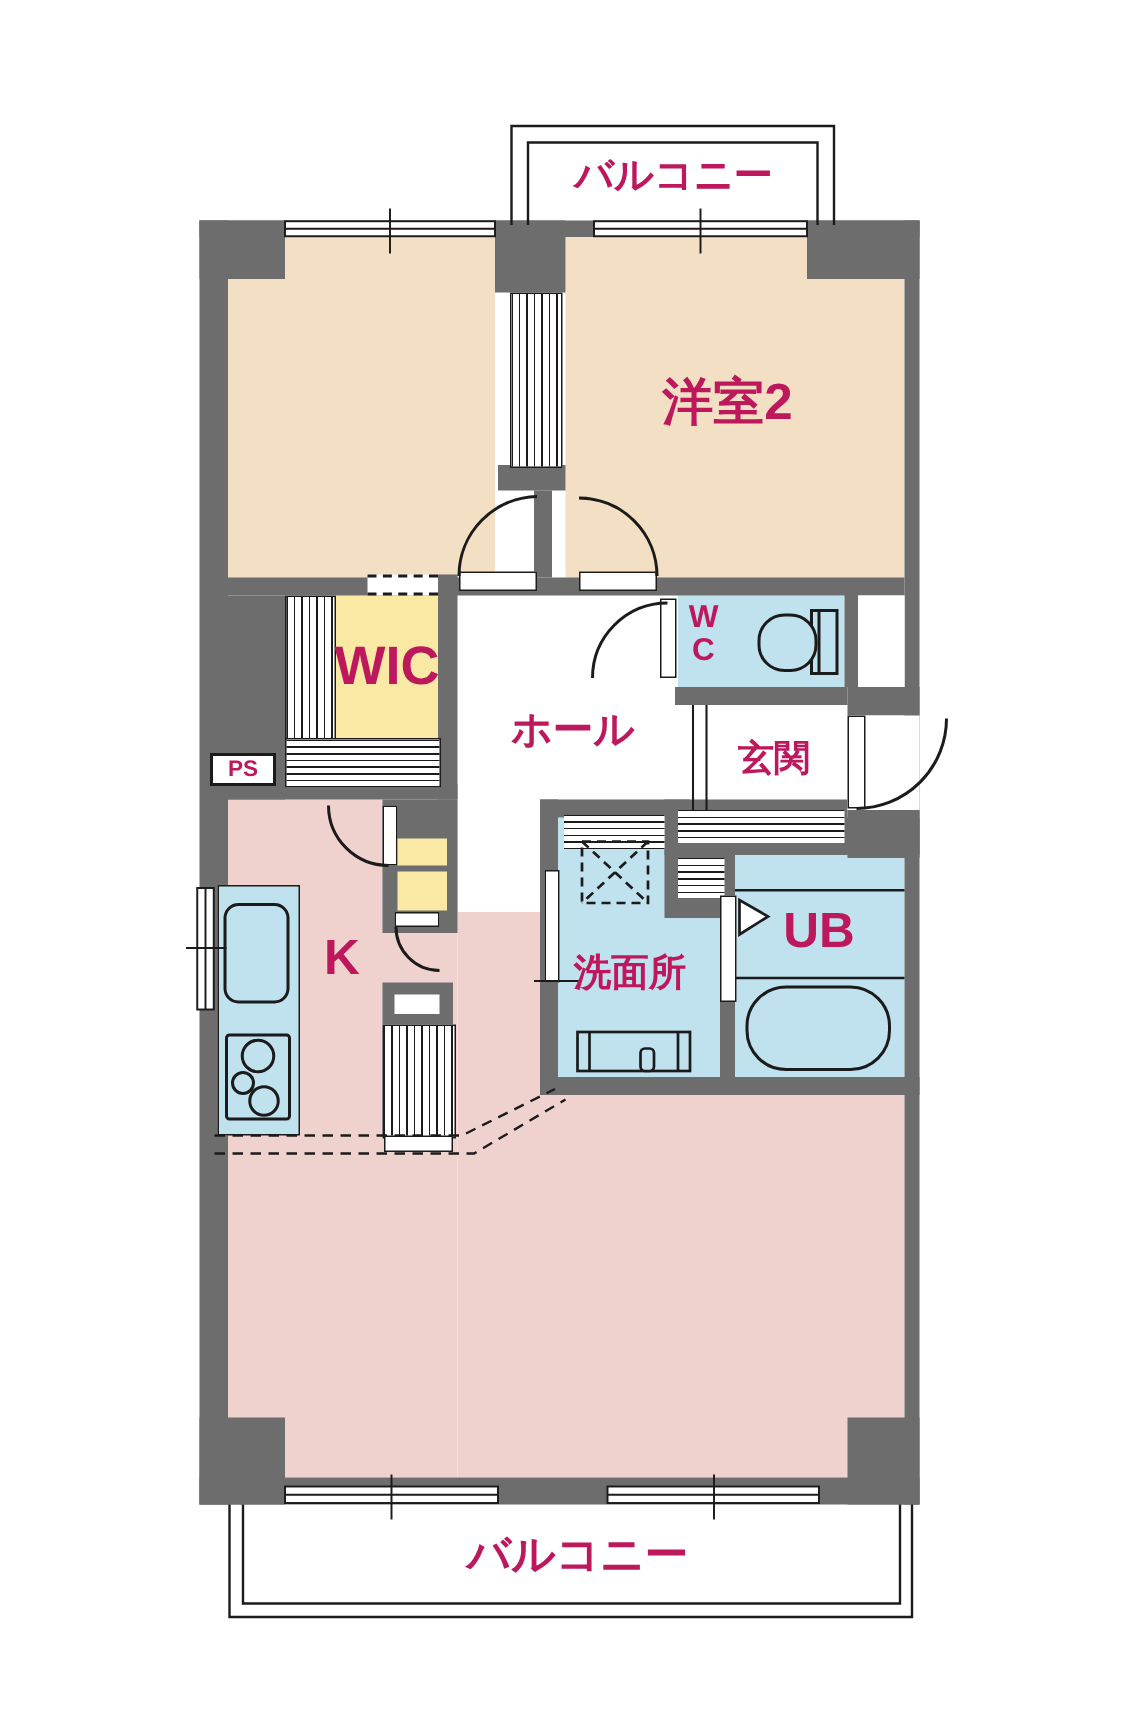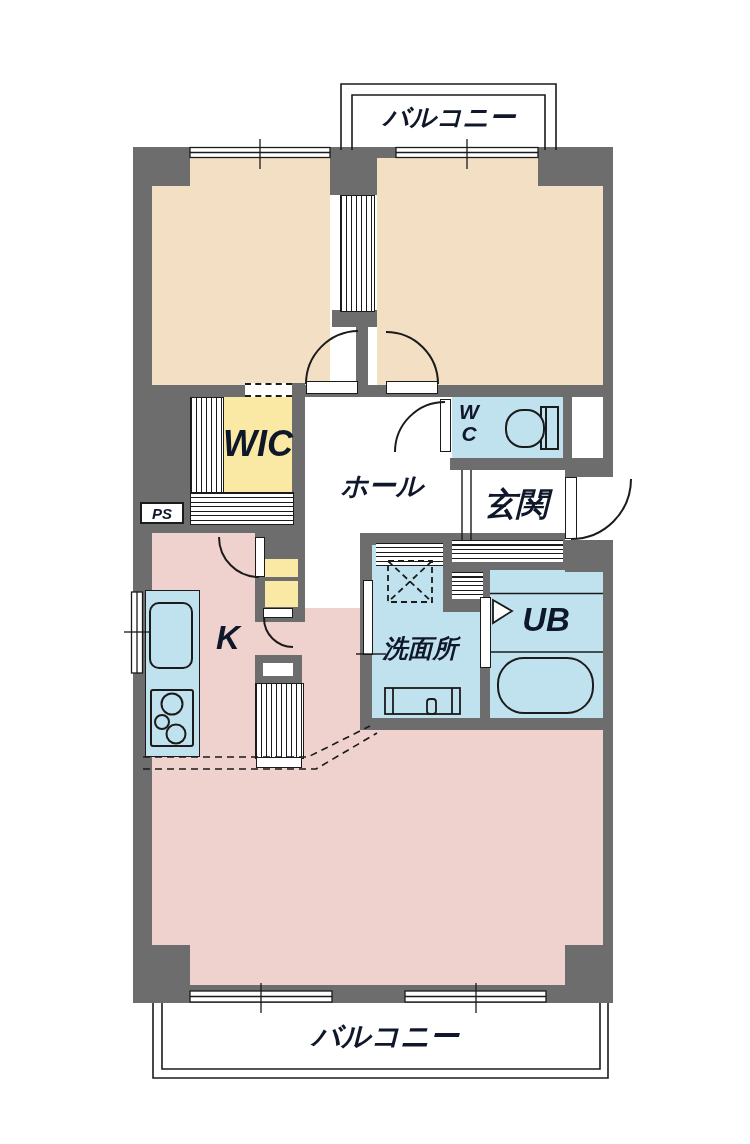--- a/index.html
+++ b/index.html
@@ -19,21 +19,21 @@
     border:1px solid #1b1b1b;
   }
   .stripe-h{
     position:absolute;background:#fff;
     background-image:repeating-linear-gradient(180deg,#1b1b1b 0,#1b1b1b 1px,transparent 1px,transparent 4.5px);
   }
   .whitebox{position:absolute;background:#fff;}
   .leaf{position:absolute;background:#fff;border:1.5px solid #1b1b1b;box-sizing:border-box;}
   .label{
     position:absolute;display:flex;align-items:center;justify-content:center;
-    white-space:nowrap;color:#0f172a;font-weight:600;transform:translate(-50%,-50%);font-style:italic;
+    white-space:nowrap;color:#be185d;font-weight:600;transform:translate(-50%,-50%);
   }
   svg{position:absolute;left:0;top:0;}
 </style>
 </head>
 <body>
 
 <div class="canvas">
 
   <div class="fill beige" style="left:152px;top:158px;width:178px;height:229px;"></div>
   <div class="fill beige" style="left:377px;top:158px;width:226px;height:229px;"></div>
@@ -189,24 +189,25 @@
       </g>
 
       <g stroke-width="1.6" stroke-dasharray="7 5">
         <path d="M143 757 H308 L370 726"></path>
         <path d="M143 769 H316 L377 733"></path>
       </g>
     </g>
   </svg>
 
   <div class="label" style="left:449px;top:117px;font-size:26px;">バルコニー</div>
+  <div class="label" style="left:485px;top:268px;font-size:34px;">洋室2</div>
   <div class="label" style="left:258px;top:444px;font-size:36px;">WIC</div>
   <div class="label" style="left:382px;top:486px;font-size:27px;">ホール</div>
   <div class="label" style="left:469px;top:412px;font-size:21px;">W</div>
   <div class="label" style="left:469px;top:434px;font-size:21px;">C</div>
-  <div class="label" style="left:516px;top:505px;font-size:32px;">玄関</div>
+  <div class="label" style="left:516px;top:505px;font-size:24px;">玄関</div>
   <div class="label" style="left:162px;top:513px;font-size:15px;font-weight:700;">PS</div>
   <div class="label" style="left:228px;top:638px;font-size:33px;">K</div>
   <div class="label" style="left:420px;top:648px;font-size:25px;">洗面所</div>
   <div class="label" style="left:546px;top:620px;font-size:33px;">UB</div>
   <div class="label" style="left:385px;top:1037px;font-size:29px;">バルコニー</div>
 
 </div>
 
 </body></html>

